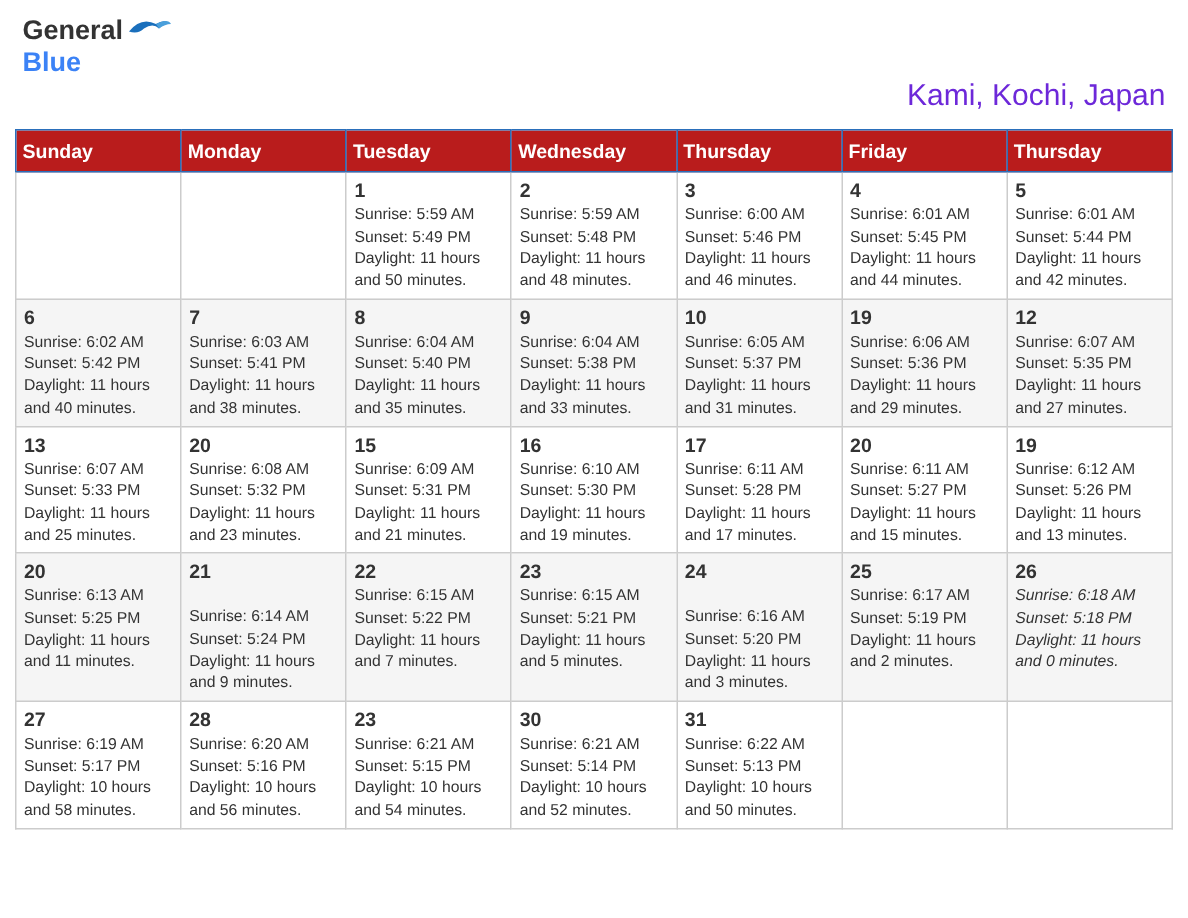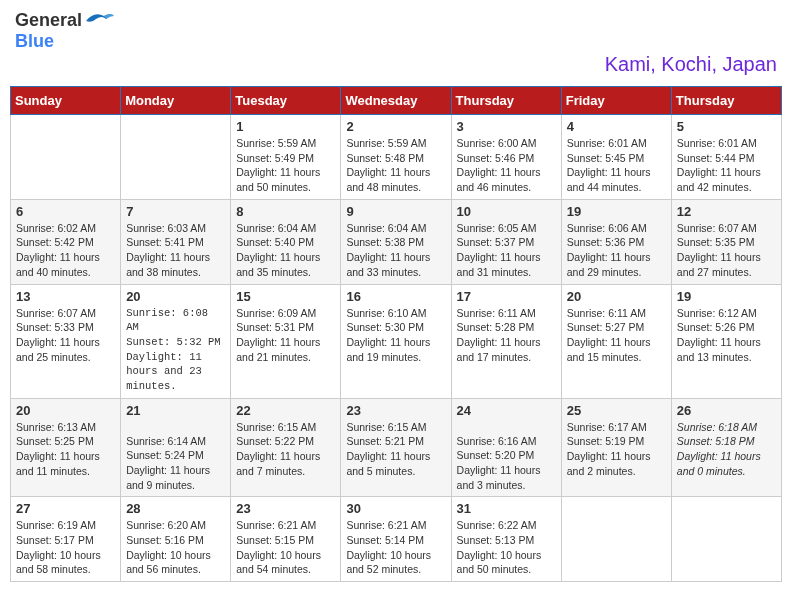--- a/index.html
+++ b/index.html
@@ -207,21 +207,21 @@
       </tr>
       <tr>
         <td>
           <span class="day-number">13</span>
           <div class="day-info" style="white-space: pre-line;">Sunrise: 6:07 AM
 Sunset: 5:33 PM
 Daylight: 11 hours and 25 minutes.</div>
         </td>
         <td>
           <span class="day-number">20</span>
-          <div class="day-info" style="white-space: pre-line; font-family: Liberation Mono, monospace;">Sunrise: 6:08 AM
+          <div class="day-info" style="white-space: pre-line;">Sunrise: 6:08 AM
 Sunset: 5:32 PM
 Daylight: 11 hours and 23 minutes.</div>
         </td>
         <td>
           <span class="day-number">15</span>
           <div class="day-info" style="white-space: pre-line;">Sunrise: 6:09 AM
 Sunset: 5:31 PM
 Daylight: 11 hours and 21 minutes.</div>
         </td>
         <td>

